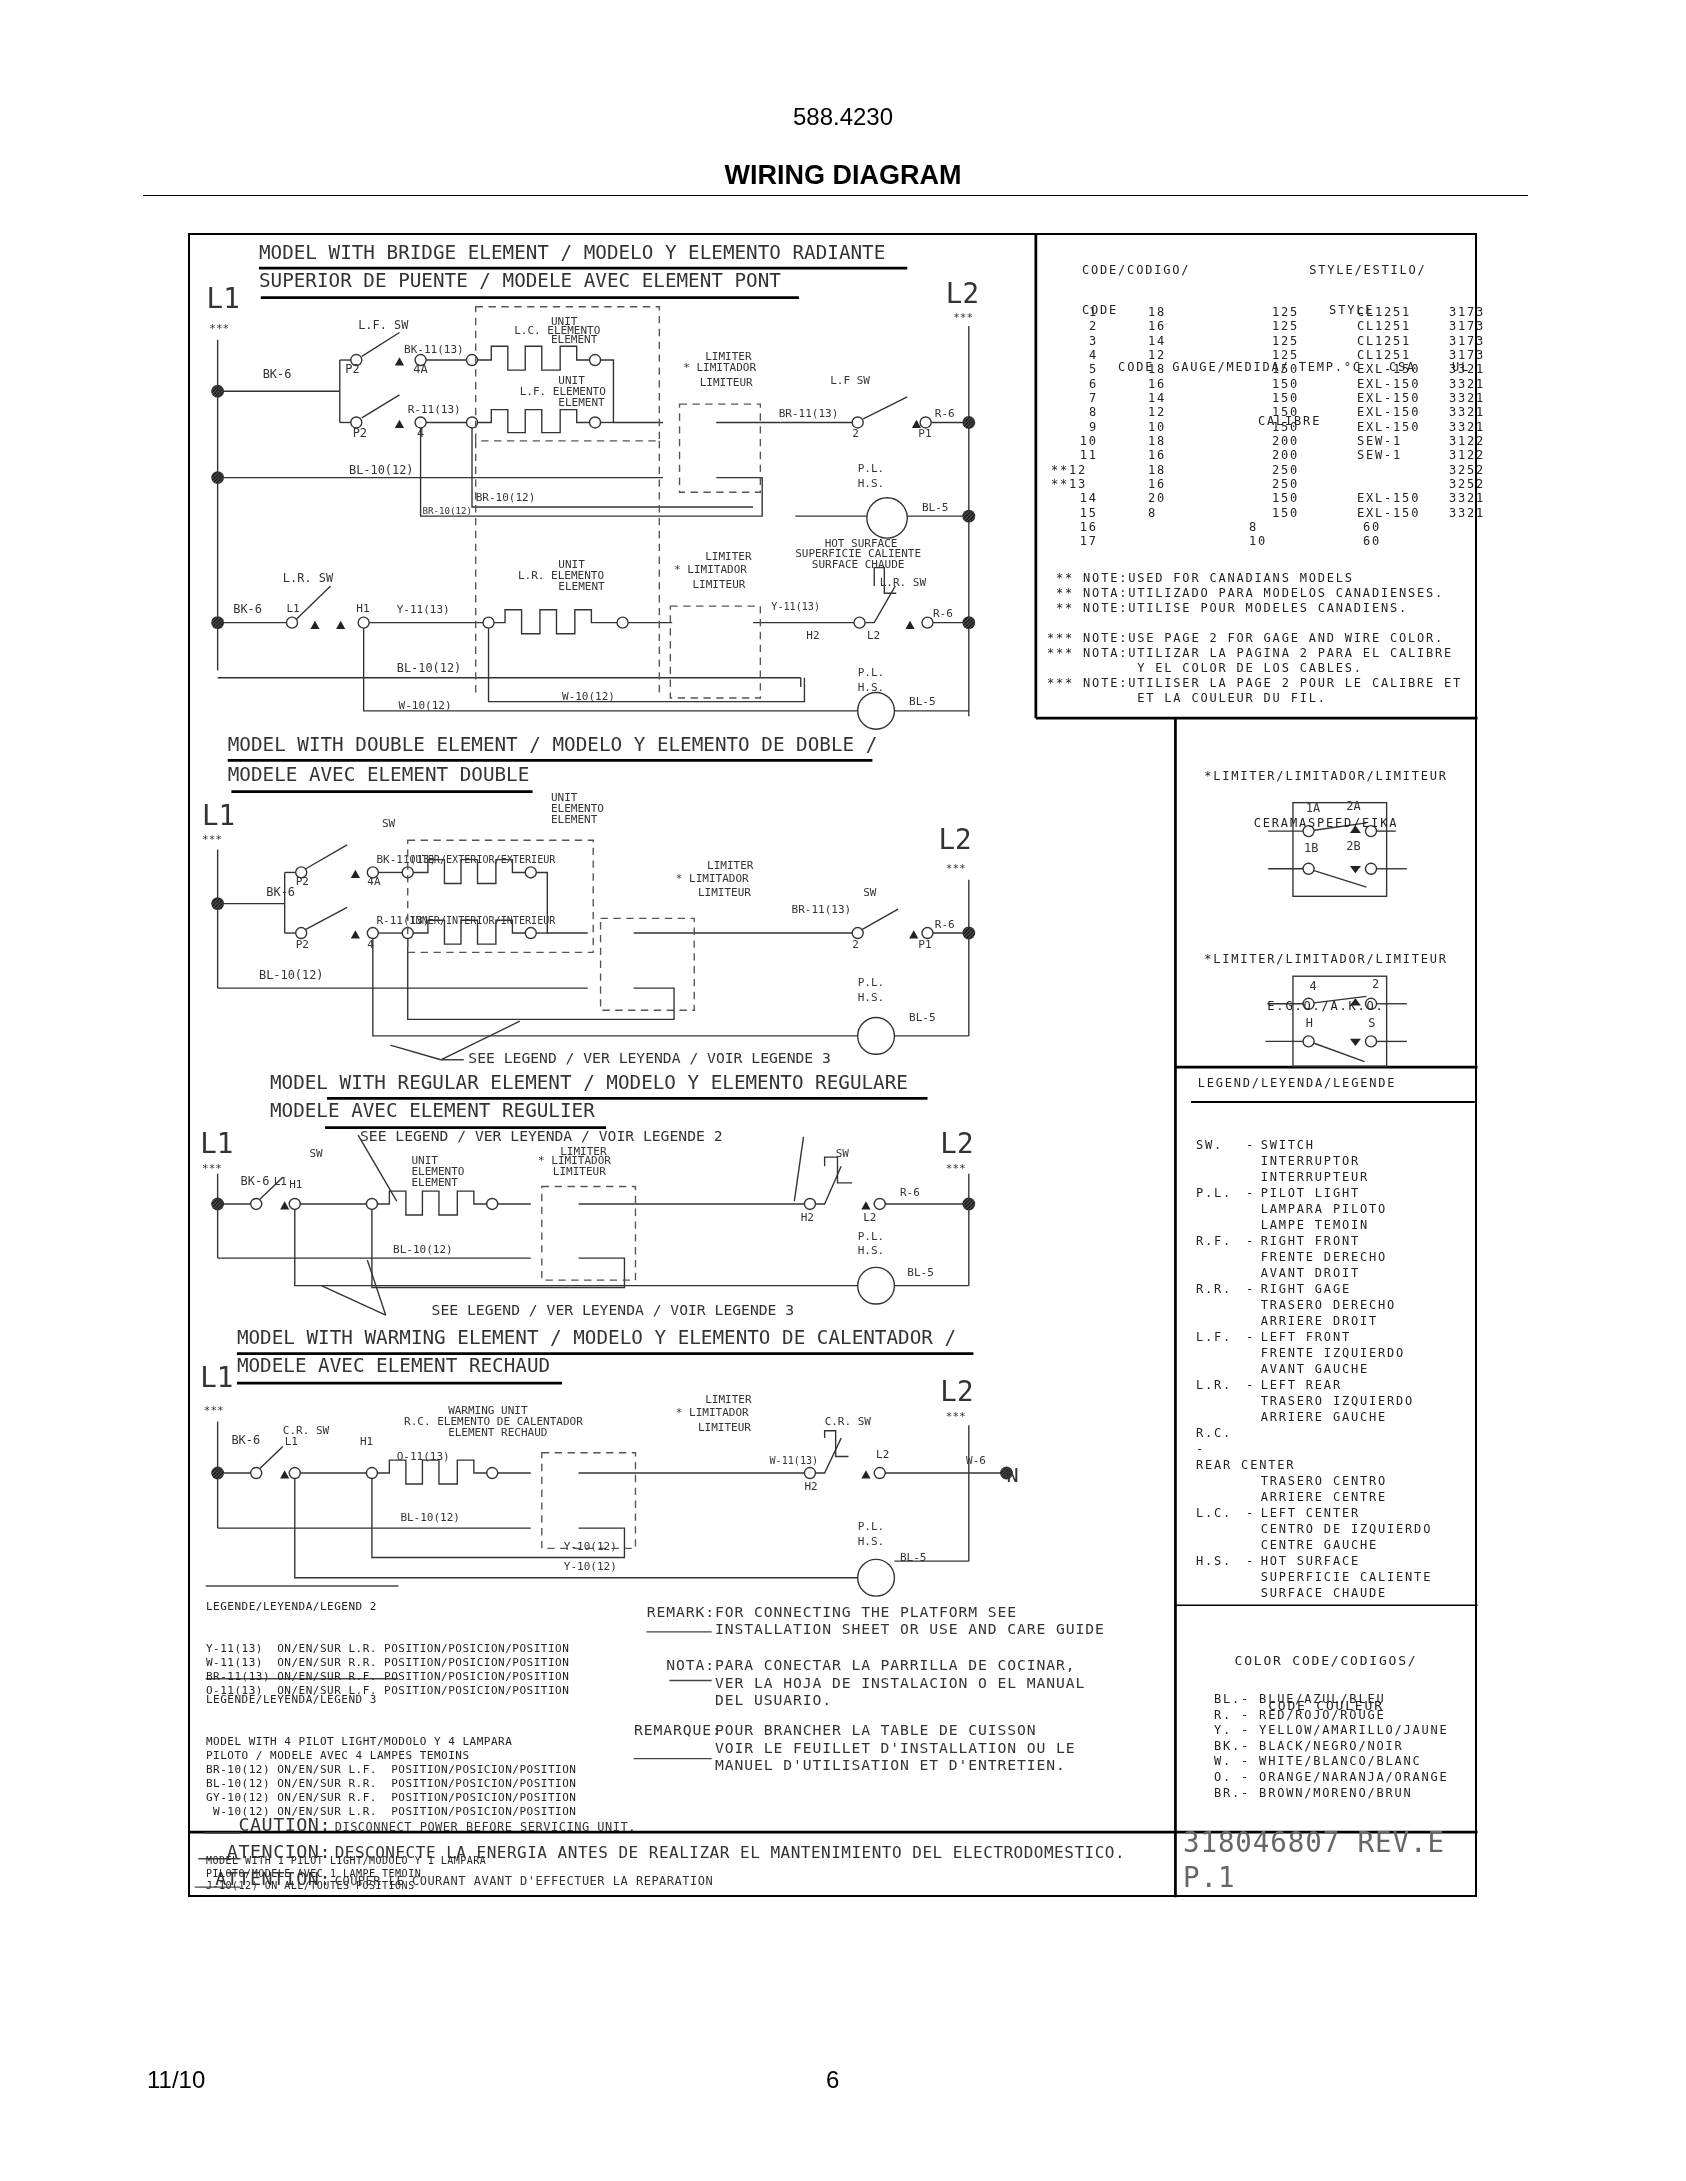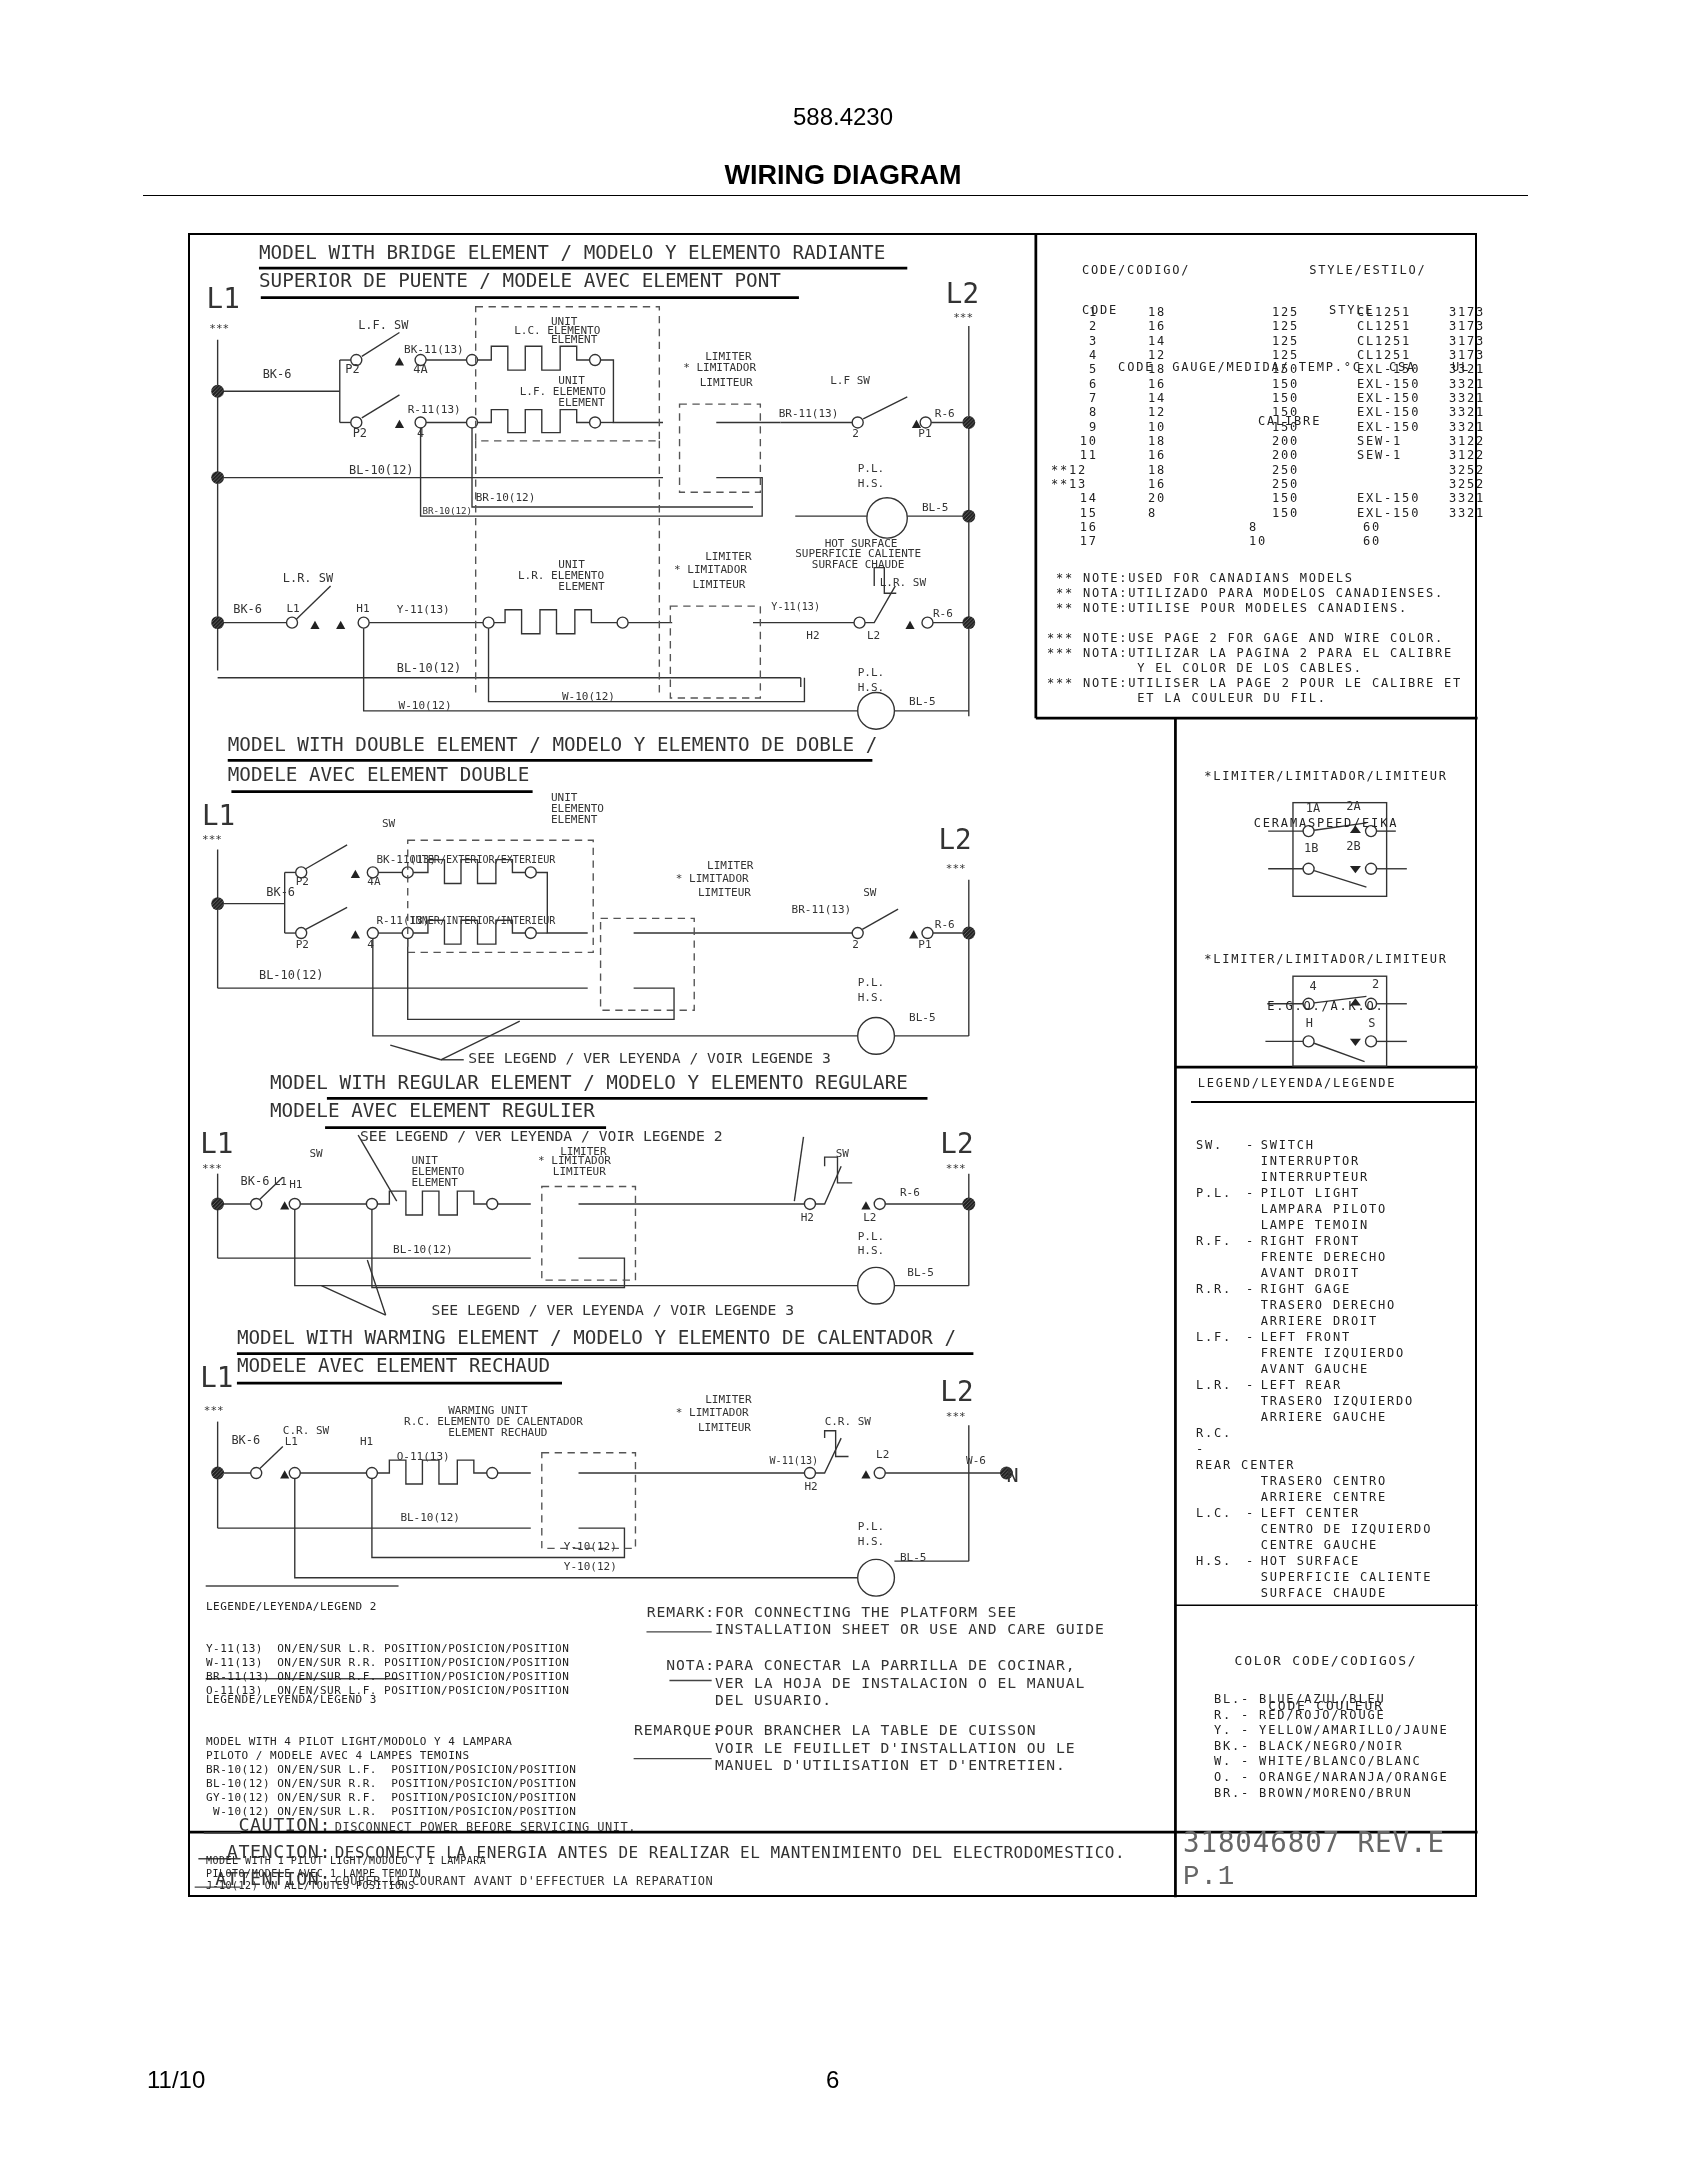--- a/index.html
+++ b/index.html
@@ -559,17 +559,17 @@
     <div class="mono" style="font-size:14.7px; line-height:17.4px; letter-spacing:0.9px; margin-bottom:13px; color:#333;"><div style="display:flex;"><span style="display:inline-block; width:81px; text-align:right;">NOTA:</span><span>PARA CONECTAR LA PARRILLA DE COCINAR,</span></div><div style="display:flex;"><span style="display:inline-block; width:81px; text-align:right;"></span><span>VER LA HOJA DE INSTALACION O EL MANUAL</span></div><div style="display:flex;"><span style="display:inline-block; width:81px; text-align:right;"></span><span>DEL USUARIO.</span></div></div>
     <div class="mono" style="font-size:14.7px; line-height:17.4px; letter-spacing:0.9px; margin-bottom:13px; color:#333;"><div style="display:flex;"><span style="display:inline-block; width:81px; text-align:right;">REMARQUE:</span><span>POUR BRANCHER LA TABLE DE CUISSON</span></div><div style="display:flex;"><span style="display:inline-block; width:81px; text-align:right;"></span><span>VOIR LE FEUILLET D'INSTALLATION OU LE</span></div><div style="display:flex;"><span style="display:inline-block; width:81px; text-align:right;"></span><span>MANUEL D'UTILISATION ET D'ENTRETIEN.</span></div></div>
   </div>
 
 <div class="abs" id="caution" style="left:197px; top:1814px;">
     <div class="mono" style="display:flex; align-items:baseline; height:27px; color:#333; letter-spacing:0.5px;"><span style="display:inline-block; width:134px; text-align:right; font-size:18.4px;">CAUTION:</span><span style="font-size:12px; margin-left:3.7px;">DISCONNECT POWER BEFORE SERVICING UNIT.</span></div>
     <div class="mono" style="display:flex; align-items:baseline; height:27px; color:#333; letter-spacing:0.5px;"><span style="display:inline-block; width:134px; text-align:right; font-size:18.4px;">ATENCION:</span><span style="font-size:16px; margin-left:3.7px;">DESCONECTE LA ENERGIA ANTES DE REALIZAR EL MANTENIMIENTO DEL ELECTRODOMESTICO.</span></div>
     <div class="mono" style="display:flex; align-items:baseline; height:27px; color:#333; letter-spacing:0.5px;"><span style="display:inline-block; width:134px; text-align:right; font-size:18.4px;">ATTENTION:</span><span style="font-size:12px; margin-left:3.7px;">COUPER LE COURANT AVANT D'EFFECTUER LA REPARATION</span></div>
   </div>
 <div class="abs mono" style="left:1183px; top:1826px; font-size:27.5px; color:#666; letter-spacing:0.9px;">318046807 REV.E</div>
-<div class="abs mono" style="left:1183px; top:1861px; font-size:27.5px; color:#666; letter-spacing:0.9px;font-family:Liberation Mono, monospace;">P.1</div>
+<div class="abs mono" style="left:1183px; top:1861px; font-size:27.5px; color:#666; letter-spacing:0.9px;">P.1</div>
 
 <div class="abs footer-date">11/10</div>
 <div class="abs footer-page">6</div>
 
 
 </body></html>

